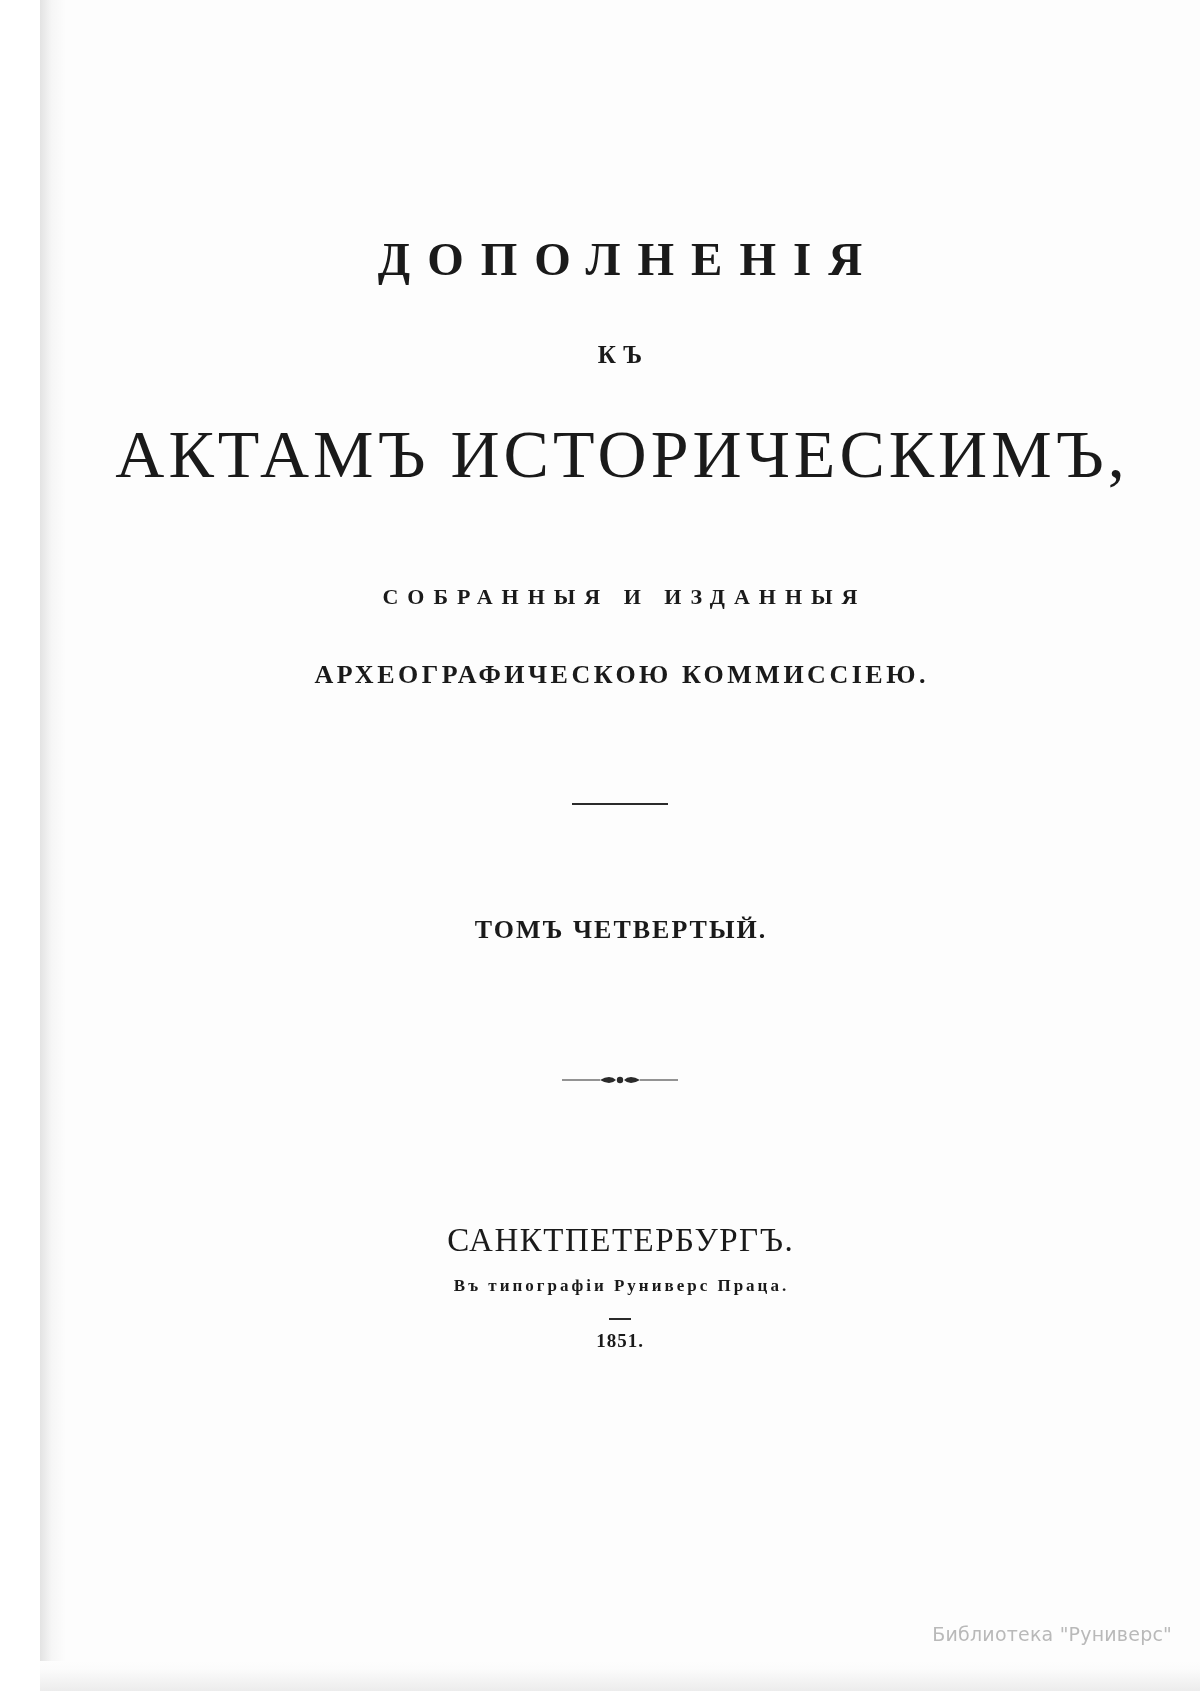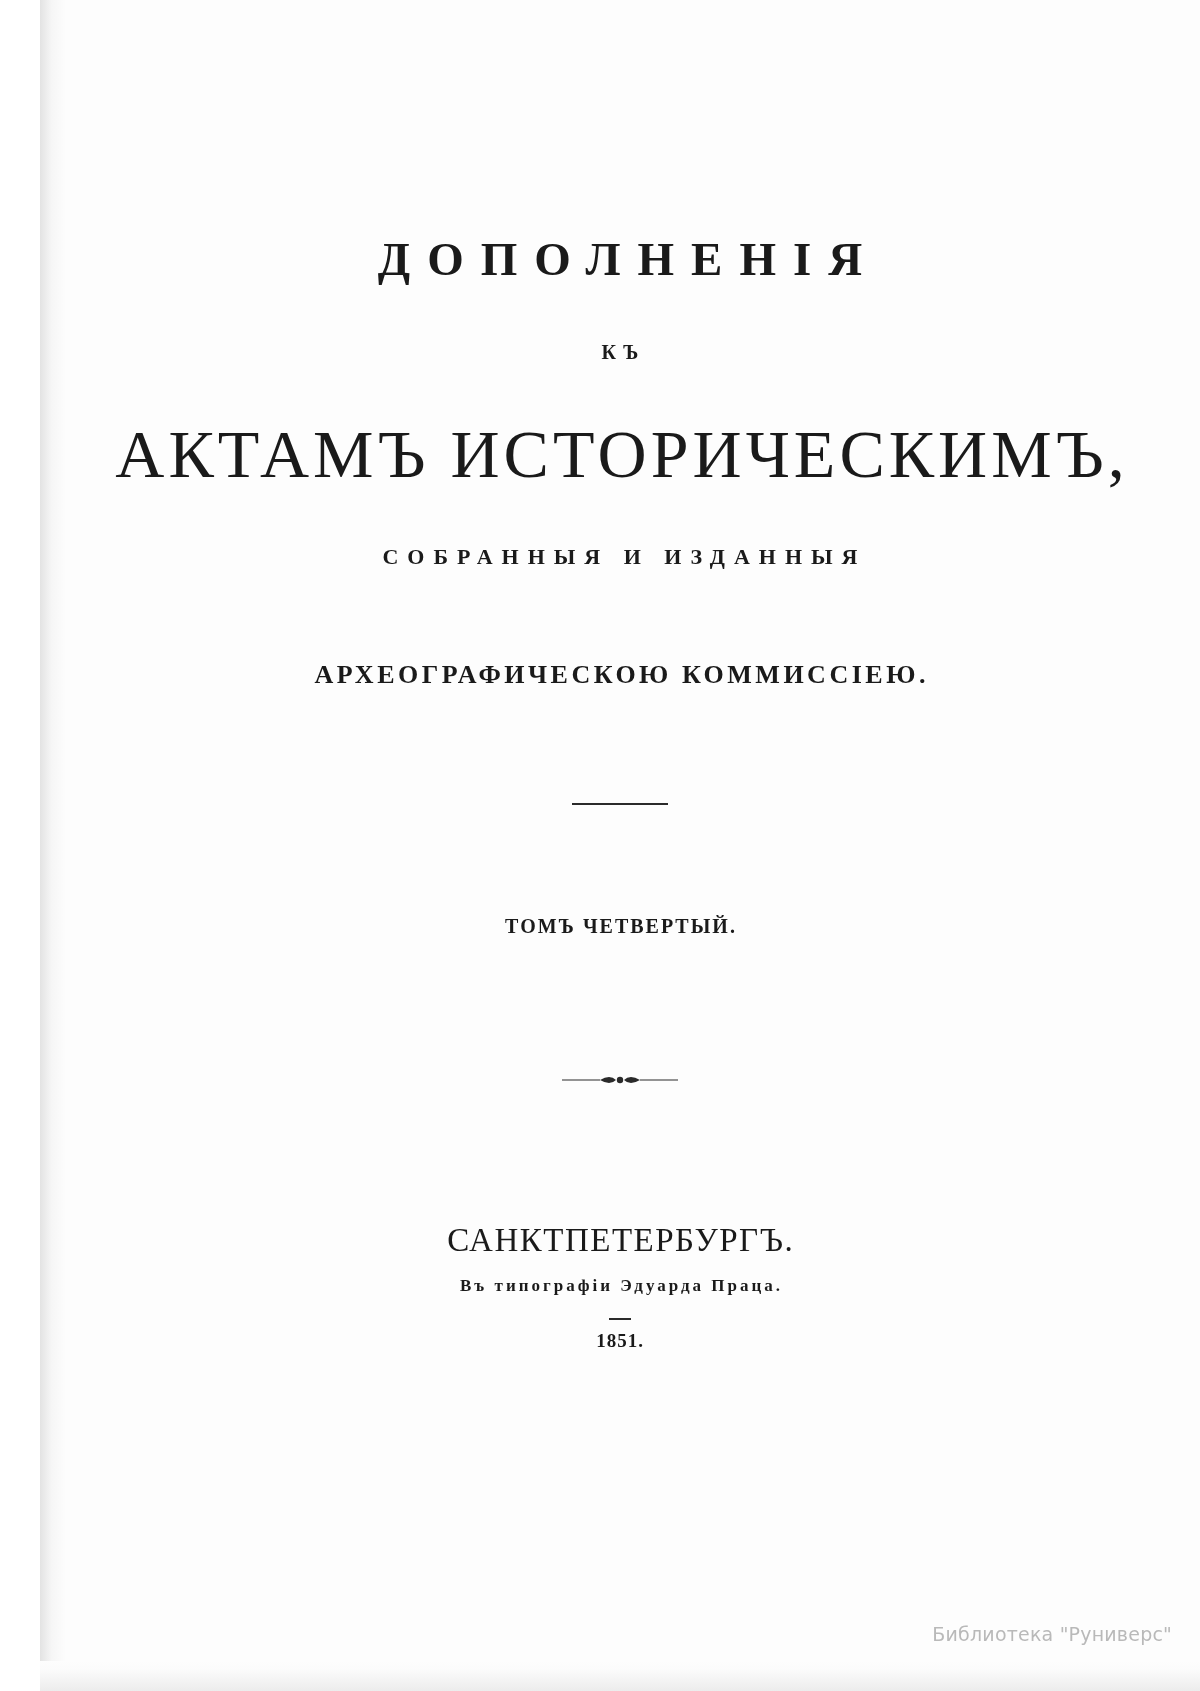--- a/index.html
+++ b/index.html
@@ -56,36 +56,36 @@
     top: 232px;
     font-size: 47px;
     font-weight: bold;
     letter-spacing: 17px;
     text-indent: 17px;
     font-family: "Liberation Serif", serif;
   }
 
   .t-kuh {
     top: 341px;
-    font-size: 20px;
+    font-size: 25px;
     font-weight: bold;
     letter-spacing: 7px;
     text-indent: 7px;
   }
 
   .t-aktam {
     top: 415px;
     font-size: 68px;
     font-weight: normal;
     letter-spacing: 4px;
     text-indent: 4px;
   }
 
   .t-sobrannya {
-    top: 544px;
+    top: 584px;
     font-size: 22px;
     font-weight: bold;
     letter-spacing: 9px;
     text-indent: 9px;
   }
 
   .t-arheograf {
     top: 660px;
     font-size: 26px;
     font-weight: bold;
@@ -98,21 +98,21 @@
     top: 803px;
     left: 50%;
     transform: translateX(-50%);
     width: 96px;
     height: 0;
     border-top: 2px solid #2a2a2a;
   }
 
   .t-tom {
     top: 915px;
-    font-size: 20px;
+    font-size: 26px;
     font-weight: bold;
     letter-spacing: 2px;
     text-indent: 2px;
   }
 
   .ornament {
     position: absolute;
     top: 1070px;
     left: 50%;
     transform: translateX(-50%);
@@ -190,21 +190,21 @@
         <path d="M2 10 L40 10" stroke="#2a2a2a" stroke-width="1.2" fill="none"></path>
         <path d="M80 10 L118 10" stroke="#2a2a2a" stroke-width="1.2" fill="none"></path>
         <path d="M40 10 Q50 4 56 10 Q50 16 40 10 Z" fill="#2a2a2a"></path>
         <path d="M80 10 Q70 4 64 10 Q70 16 80 10 Z" fill="#2a2a2a"></path>
         <circle cx="60" cy="10" r="3.2" fill="#2a2a2a"></circle>
       </svg>
     </div>
 
     <div class="line-title t-city">САНКТПЕТЕРБУРГЪ.</div>
 
-    <div class="line-title t-printer">Въ типографіи Эдуарда Праца.</div>
+    <div class="line-title t-printer">Въ типографіи Руниверс Праца.</div>
 
     <div class="rule-tiny"></div>
 
     <div class="line-title t-year">1851.</div>
 
   </div>
 
   <div class="watermark">Библиотека "Руниверс"</div>
 </div>
 

